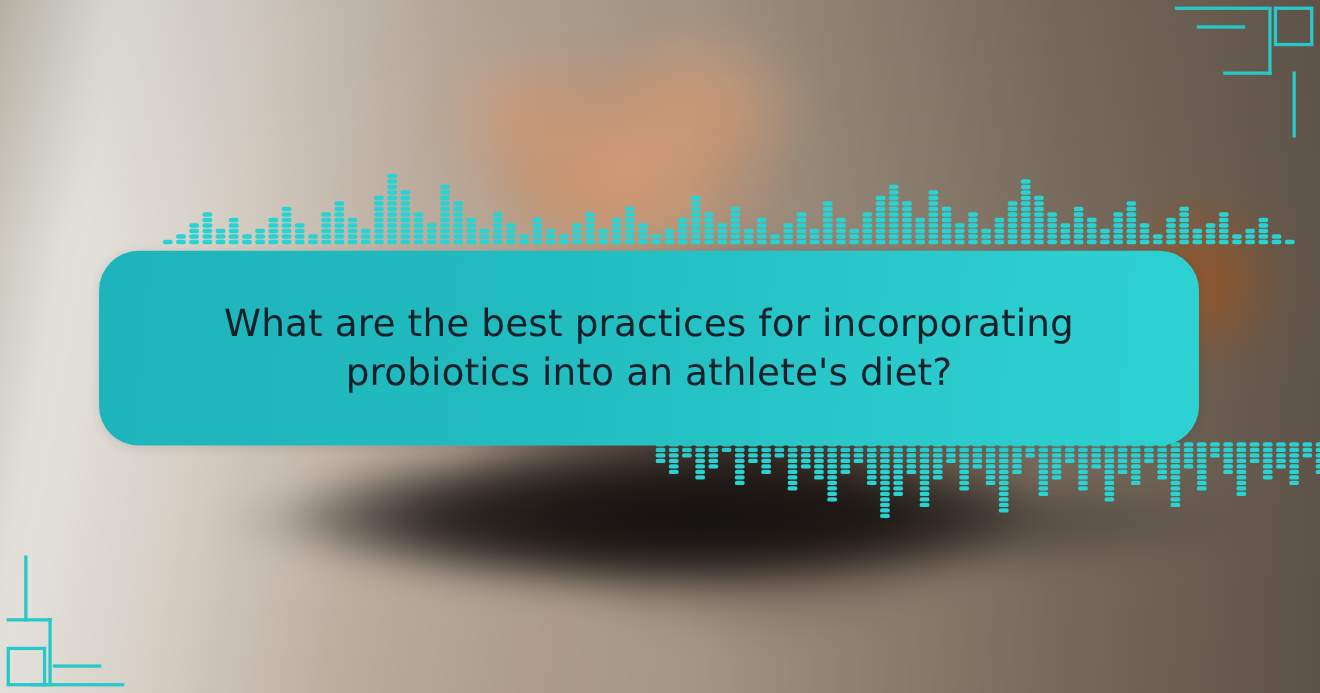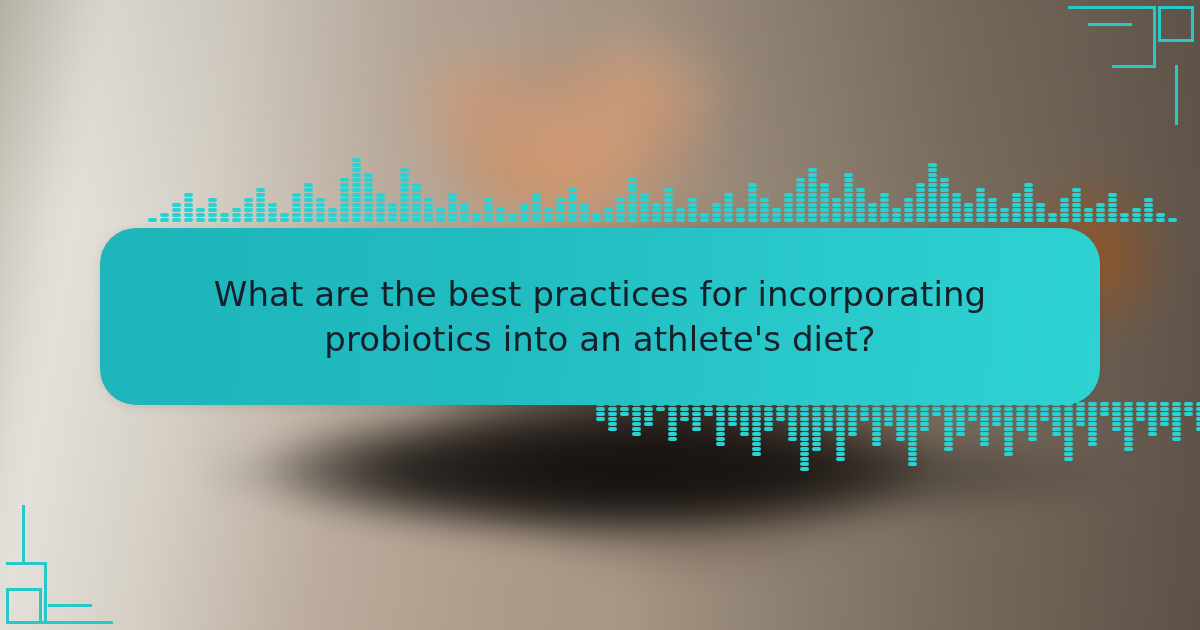--- a/index.html
+++ b/index.html
@@ -105,21 +105,21 @@
     width: 9px;
     height: 4px;
     border-radius: 2px;
     background: #2ad2d2;
     flex: none;
   }
 
   
   #question-card {
     position: absolute;
-    left: 100px;
+    left: 90px;
     top: 228px;
     width: 1000px;
     height: 177px;
     border-radius: 36px;
     background: linear-gradient(95deg, #1eb4bb 0%, #21bcc0 40%, #2ac9cb 72%, #2ed2d2 100%);
     display: flex;
     align-items: center;
     justify-content: center;
     box-shadow: 0 2px 10px rgba(0,0,0,0.10);
   }

